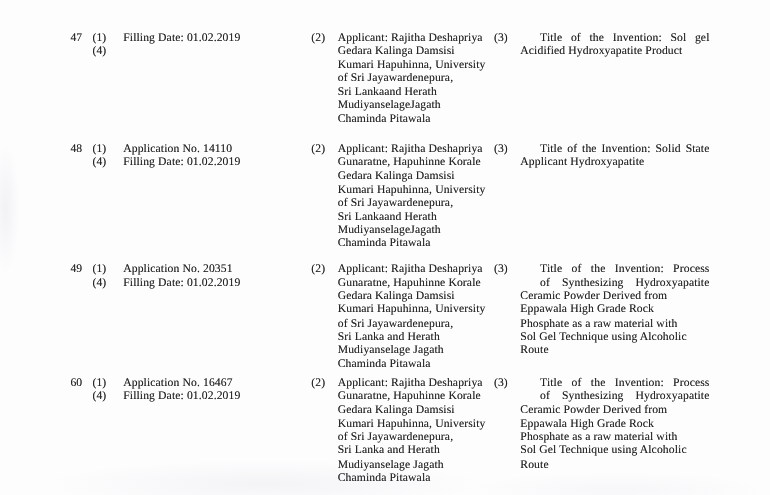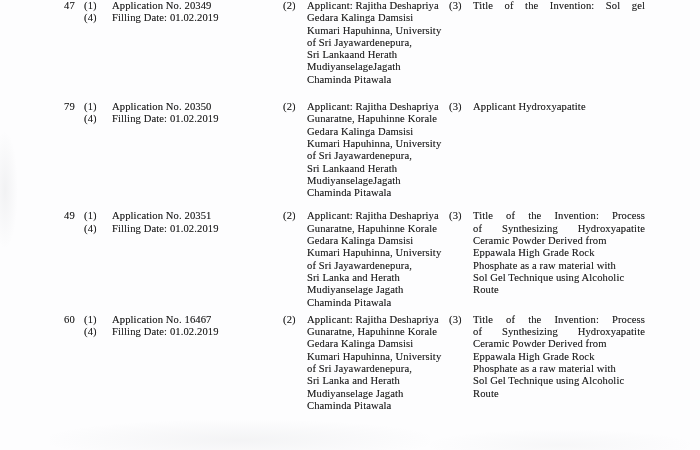--- a/index.html
+++ b/index.html
@@ -7,21 +7,21 @@
     width: 700px; height: 450px;
     background: #fdfdfe;
     font-family: "Liberation Serif", "DejaVu Serif", serif;
     color: #232323;
     overflow: hidden;
     position: relative;
   }
   .page {
     position: relative;
     width: 700px; height: 450px;
-    padding: 0 0 0 64px;
+    padding: 29px 0 0 64px;
     box-sizing: border-box;
     font-size: 10.6px;
     line-height: 12.3px;
     letter-spacing: 0.1px;
     text-shadow: 0 0 0.5px rgba(30,30,30,0.45);
   }
   .row {
     display: flex;
     align-items: flex-start;
   }
@@ -29,21 +29,21 @@
   .row.r1 { margin-bottom: 11px; }
   .row.r2 { margin-bottom: 5px; }
   .c-no    { width: 20px; flex: 0 0 auto; }
   .c-lbl1  { width: 28px; flex: 0 0 auto; }
   .c-left  { width: 171px; flex: 0 0 auto; }
   .c-lbl2  { width: 24px; flex: 0 0 auto; }
   .c-app   { width: 142px; flex: 0 0 auto; }
   .c-lbl3  { width: 24px; flex: 0 0 auto; }
   .c-title { width: 172px; flex: 0 0 auto; }
   .line { min-height: 12.3px; }
-  .jl { text-align: justify; text-align-last: justify; }
+  .jl { text-align: justify; text-align-last: justify; margin-left: 18px; }
   
   .smudge { position: absolute; pointer-events: none; }
   .smudge.left {
     left: -8px; top: 130px; width: 26px; height: 120px;
     background: radial-gradient(ellipse at center, rgba(90,95,105,0.07), rgba(90,95,105,0) 70%);
   }
   .smudge.bottom {
     left: 50px; top: 420px; width: 380px; height: 40px;
     background: radial-gradient(ellipse at center, rgba(90,95,105,0.06), rgba(90,95,105,0) 75%);
   }
@@ -57,62 +57,63 @@
 
 <div class="page">
 
   <div class="row r0">
     <div class="c-no">47</div>
     <div class="c-lbl1">
       <div class="line">(1)</div>
       <div class="line">(4)</div>
     </div>
     <div class="c-left">
-      <div class="line">Application No. 20349</div>
       <div class="line">Filling Date: 01.02.2019</div>
     </div>
     <div class="c-lbl2">(2)</div>
     <div class="c-app">
         <div class="line">Applicant: Rajitha Deshapriya</div>
         <div class="line">Gedara Kalinga Damsisi</div>
         <div class="line">Kumari Hapuhinna, University</div>
         <div class="line">of Sri Jayawardenepura,</div>
         <div class="line">Sri Lankaand Herath</div>
         <div class="line">MudiyanselageJagath</div>
         <div class="line">Chaminda Pitawala</div>
       </div>
     <div class="c-lbl3">(3)</div>
     <div class="c-title">
         <div class="line jl">Title of the Invention: Sol gel</div>
+        <div class="line">Acidified Hydroxyapatite Product</div>
       </div>
   </div>
 
   <div class="row r1">
-    <div class="c-no">79</div>
+    <div class="c-no">48</div>
     <div class="c-lbl1">
       <div class="line">(1)</div>
       <div class="line">(4)</div>
     </div>
     <div class="c-left">
-      <div class="line">Application No. 20350</div>
+      <div class="line">Application No. 14110</div>
       <div class="line">Filling Date: 01.02.2019</div>
     </div>
     <div class="c-lbl2">(2)</div>
     <div class="c-app">
         <div class="line">Applicant: Rajitha Deshapriya</div>
         <div class="line">Gunaratne, Hapuhinne Korale</div>
         <div class="line">Gedara Kalinga Damsisi</div>
         <div class="line">Kumari Hapuhinna, University</div>
         <div class="line">of Sri Jayawardenepura,</div>
         <div class="line">Sri Lankaand Herath</div>
         <div class="line">MudiyanselageJagath</div>
         <div class="line">Chaminda Pitawala</div>
       </div>
     <div class="c-lbl3">(3)</div>
     <div class="c-title">
+        <div class="line jl">Title of the Invention: Solid State</div>
         <div class="line">Applicant Hydroxyapatite</div>
       </div>
   </div>
 
   <div class="row r2">
     <div class="c-no">49</div>
     <div class="c-lbl1">
       <div class="line">(1)</div>
       <div class="line">(4)</div>
     </div>

